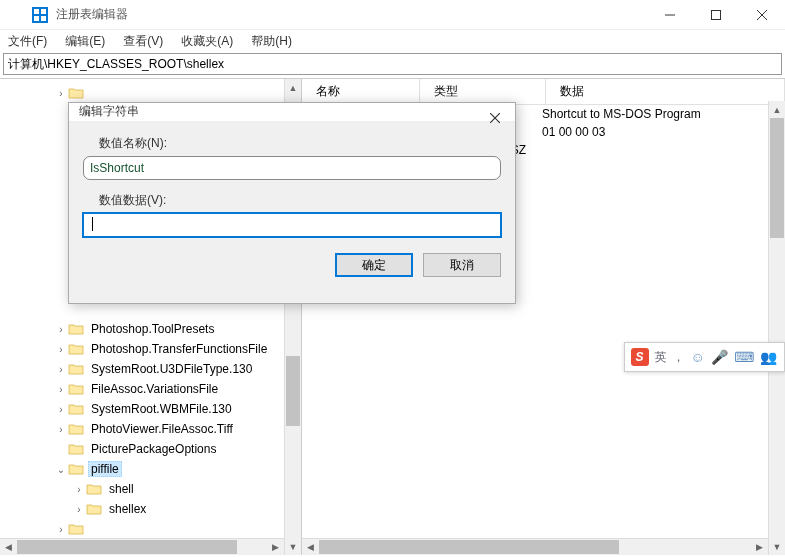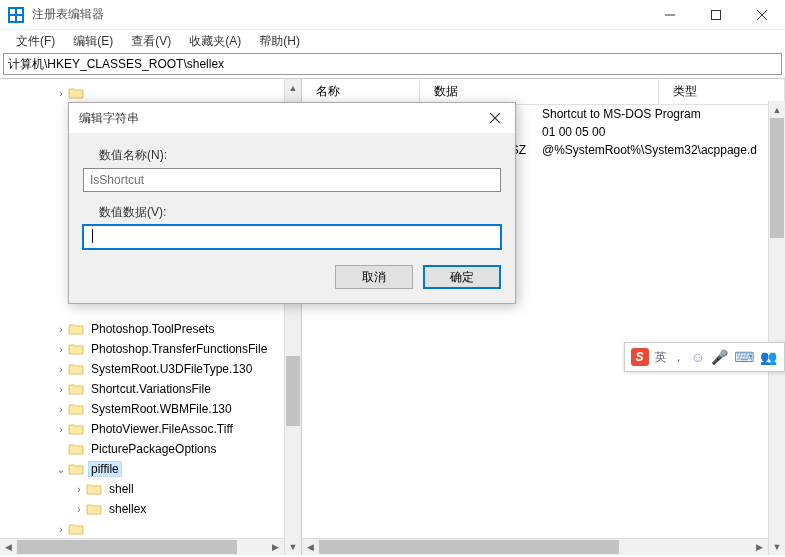--- a/index.html
+++ b/index.html
@@ -1,25 +1,25 @@
 <!DOCTYPE html>
 <html><head>
 <meta charset="utf-8">
 <style>
 * { box-sizing: border-box; margin: 0; padding: 0; font-family: "Microsoft YaHei", "Segoe UI", sans-serif; font-size: 12px; }
 body { background: #fff; width: 785px; height: 557px; overflow: hidden; position: relative; }
 
-.titlebar { height: 30px; display: flex; align-items: center; background: #fff; border-bottom: 1px solid #eee; }
+.titlebar { height: 30px; display: flex; align-items: center; background: #fff; border-bottom: 1px solid #eee; padding-left: 24px; }
 .titlebar-icon { width: 16px; height: 16px; margin: 0 8px; background: #0078d7; display: inline-flex; align-items: center; justify-content: center; }
 .titlebar-icon svg { width: 12px; height: 12px; }
 .titlebar-title { color: #555; flex: 1; }
 .winbtns { display: flex; }
 .winbtn { width: 46px; height: 30px; display: flex; align-items: center; justify-content: center; color: #555; }
 
-.menubar { height: 22px; display: flex; align-items: center; padding: 0 8px; gap: 2px; }
+.menubar { height: 22px; display: flex; align-items: center; padding: 0 0; gap: 2px; }
 .menuitem { padding: 2px 8px; color: #333; }
 
 .addrbar { height: 22px; border: 1px solid #999; margin: 1px 3px 3px 3px; padding: 1px 4px; display: flex; align-items: center; }
 
 .workspace { display: flex; height: calc(557px - 30px - 22px - 28px); border-top: 1px solid #ccc; }
 .tree { width: 302px; border-right: 1px solid #ccc; overflow: hidden; padding-top: 4px; position: relative; }
 .tree-inner { position: relative; }
 .list { flex: 1; overflow: hidden; }
 .list-header { display: flex; border-bottom: 1px solid #e0e0e0; }
 .list-header-col { padding: 4px 8px; border-right: 1px solid #e0e0e0; text-align: left; margin-left: 6px; }
@@ -48,27 +48,27 @@
 .scrollbar-h { position:absolute; left:0; right:17px; bottom:0; height:17px; background:#f0f0f0; border-top:1px solid #ddd; display:flex; }
 .sb-btn-h { width:17px; display:flex; align-items:center; justify-content:center; color:#666; font-size:9px;}
 .sb-track-h { flex:1; position:relative; }
 .sb-thumb-h { position:absolute; top:1px; bottom:1px; background:#c2c2c2; }
 
 .list-wrap { position:relative; height:100%; }
 .list .scrollbar-v .sb-thumb { top:0; height:120px; }
 
 
 .dialog { position: absolute; left: 68px; top: 102px; width: 448px; height: 202px; background: #f0f0f0; border: 1px solid #aaa; box-shadow: 2px 2px 12px rgba(0,0,0,0.25); }
-.dialog-titlebar { height: 30px; background: #fff; display:flex; align-items:center; padding-left:10px; }
+.dialog-titlebar { height: 18px; background: #fff; display:flex; align-items:flex-start; padding-left:10px; }
 .dialog-title { flex:1; color:#333; }
 .dialog-close { width:40px; height:30px; display:flex; align-items:center; justify-content:center; font-size:14px; }
 .dialog-body { padding: 10px 14px; }
 .dlabel { margin: 4px 16px; color:#333; }
 .dinput { width: 100%; height: 24px; border:1px solid #888; background:#fff; padding: 2px 6px; font-size:12px; }
-.dinput:disabled { background:#fff; color:#737373; }
+.dinput:disabled { background:#fff; color:#14532d;border-radius:7px; }
 .dinput.focus { border:1px solid #0078d7; outline:1px solid #0078d7; }
 .dialog-buttons { display:flex; justify-content:flex-end; gap:10px; padding: 6px 14px 12px; }
 .dbtn { width:78px; height:24px; border:1px solid #aaa; background:#e1e1e1; display:flex; align-items:center; justify-content:center; }
 .dbtn.primary { border:2px solid #0078d7; background:#e1e1e1; }
 
 .ime-bar { position:absolute; right:0; top:342px; height:30px; background:#fff; border:1px solid #ccc; display:flex; align-items:center; padding:0 6px; gap:6px; box-shadow:0 1px 4px rgba(0,0,0,0.15); }
 .ime-s { width:18px; height:18px; background:#e94b35; color:#fff; border-radius:3px; display:flex; align-items:center; justify-content:center; font-weight:bold; font-size:12px; font-style:italic; }
 .ime-ico { color:#5b8bbd; font-size:14px; }
 .ime-txt { color:#667; font-size:12px; }
 
@@ -149,21 +149,21 @@
           <span class="folder-icon"><svg viewBox="0 0 16 14">
               <path d="M1 3 L1 12 L15 12 L15 4 L7 4 L6 3 Z" fill="#ffe9a6" stroke="#d9b74a" stroke-width="0.8"></path>
             </svg></span>
           <span class="tree-label">SystemRoot.U3DFileType.130</span>
         </div>
         <div class="tree-row" style="padding-left: 54px;">
           <span class="tw">›</span>
           <span class="folder-icon"><svg viewBox="0 0 16 14">
               <path d="M1 3 L1 12 L15 12 L15 4 L7 4 L6 3 Z" fill="#ffe9a6" stroke="#d9b74a" stroke-width="0.8"></path>
             </svg></span>
-          <span class="tree-label">Shortcut.VariationsFile</span>
+          <span class="tree-label">FileAssoc.VariationsFile</span>
         </div>
         <div class="tree-row" style="padding-left: 54px;">
           <span class="tw">›</span>
           <span class="folder-icon"><svg viewBox="0 0 16 14">
               <path d="M1 3 L1 12 L15 12 L15 4 L7 4 L6 3 Z" fill="#ffe9a6" stroke="#d9b74a" stroke-width="0.8"></path>
             </svg></span>
           <span class="tree-label">SystemRoot.WBMFile.130</span>
         </div>
         <div class="tree-row" style="padding-left: 54px;">
           <span class="tw">›</span>
@@ -220,38 +220,37 @@
           <div class="sb-thumb-h" style="left:0; width:220px"></div>
         </div>
       <div class="sb-btn-h">▶</div>
     </div>
   </div>
 
   <div class="list">
     <div class="list-wrap">
       <div class="list-header">
         <div class="list-header-col lh-name">名称</div>
+        <div class="list-header-col lh-type">类型</div>
         <div class="list-header-col lh-data">数据</div>
-        <div class="list-header-col lh-type">类型</div>
       </div>
       <div class="list-body" id="list-body">
           <div class="list-row">
             <div class="c-name"></div>
             <div class="c-type"></div>
             <div class="c-data">Shortcut to MS-DOS Program</div>
           </div>
           <div class="list-row">
             <div class="c-name"></div>
             <div class="c-type"></div>
-            <div class="c-data">01 00 05 00</div>
+            <div class="c-data">01 00 00 03</div>
           </div>
           <div class="list-row">
             <div class="c-name"></div>
             <div class="c-type">SZ</div>
-            <div class="c-data">@%SystemRoot%\System32\acppage.d</div>
           </div>
         </div>
       <div class="scrollbar-v" style="top:22px">
         <div class="sb-btn">▲</div>
         <div class="sb-track">
             <div class="sb-thumb"></div>
           </div>
         <div class="sb-btn">▼</div>
       </div>
       <div class="scrollbar-h">
@@ -275,22 +274,22 @@
         </svg>
     </div>
   </div>
   <div class="dialog-body">
     <div class="dlabel">数值名称(N):</div>
     <input class="dinput" disabled="" value="IsShortcut" style="">
     <div class="dlabel" style="margin-top:12px">数值数据(V):</div>
     <div class="dinput focus"><span class="cursor-caret"></span><span></span></div>
   </div>
   <div class="dialog-buttons">
+    <div class="dbtn primary">确定</div>
     <div class="dbtn">取消</div>
-    <div class="dbtn primary">确定</div>
   </div>
 </div>
 
 <div class="ime-bar">
   <span class="ime-s">S</span>
   <span class="ime-txt">英</span>
   <span class="ime-txt">，</span>
   <span class="ime-ico">☺</span>
   <span class="ime-ico">🎤</span>
   <span class="ime-ico">⌨</span>

